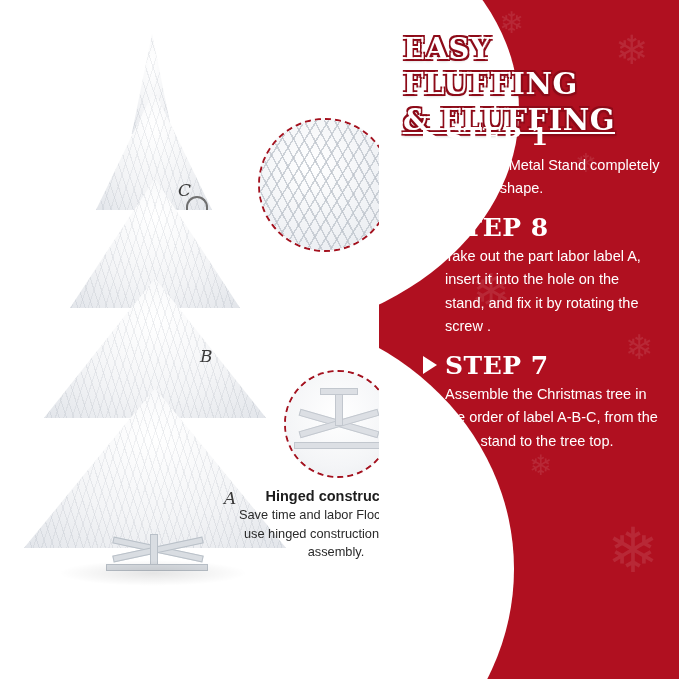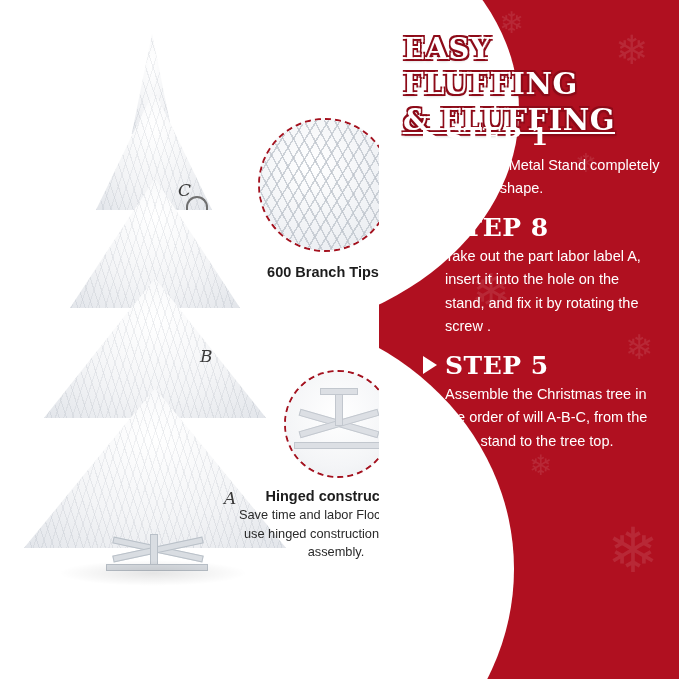--- a/index.html
+++ b/index.html
@@ -316,21 +316,20 @@
         <div class="bar b3"></div>
         <div class="bar b4"></div>
       </div>
       <div class="tree-shadow"></div>
     </div>
 
     <div class="callout c1">
       <div class="circle">
         <div class="c1-img"></div>
       </div>
-      <div class="cap">600 Branch Tips</div>
     </div>
 
     <div class="callout c2">
       <div class="circle">
         <div class="c2-img">
           <div class="sbar s1"></div>
           <div class="sbar s2"></div>
           <div class="sbar s3"></div>
           <div class="sbar s4"></div>
           <div class="sbar s5"></div>
@@ -374,23 +373,23 @@
           <div class="step-head">
             <div class="tri"></div>
             <div class="step-label">STEP 8</div>
           </div>
           <div class="step-body">Take out the part labor label A, insert it into the hole on the stand, and fix it by rotating the screw .</div>
         </div>
 
         <div class="step">
           <div class="step-head">
             <div class="tri"></div>
-            <div class="step-label">STEP 5</div>
+            <div class="step-label">STEP 7</div>
           </div>
-          <div class="step-body">Assemble the Christmas tree in the order of will A-B-C, from the base stand to the tree top.</div>
+          <div class="step-body">Assemble the Christmas tree in the order of label A-B-C, from the base stand to the tree top.</div>
         </div>
 
 
       </div>
     </div>
   </div>
 
 </div>
 
 </body></html>

